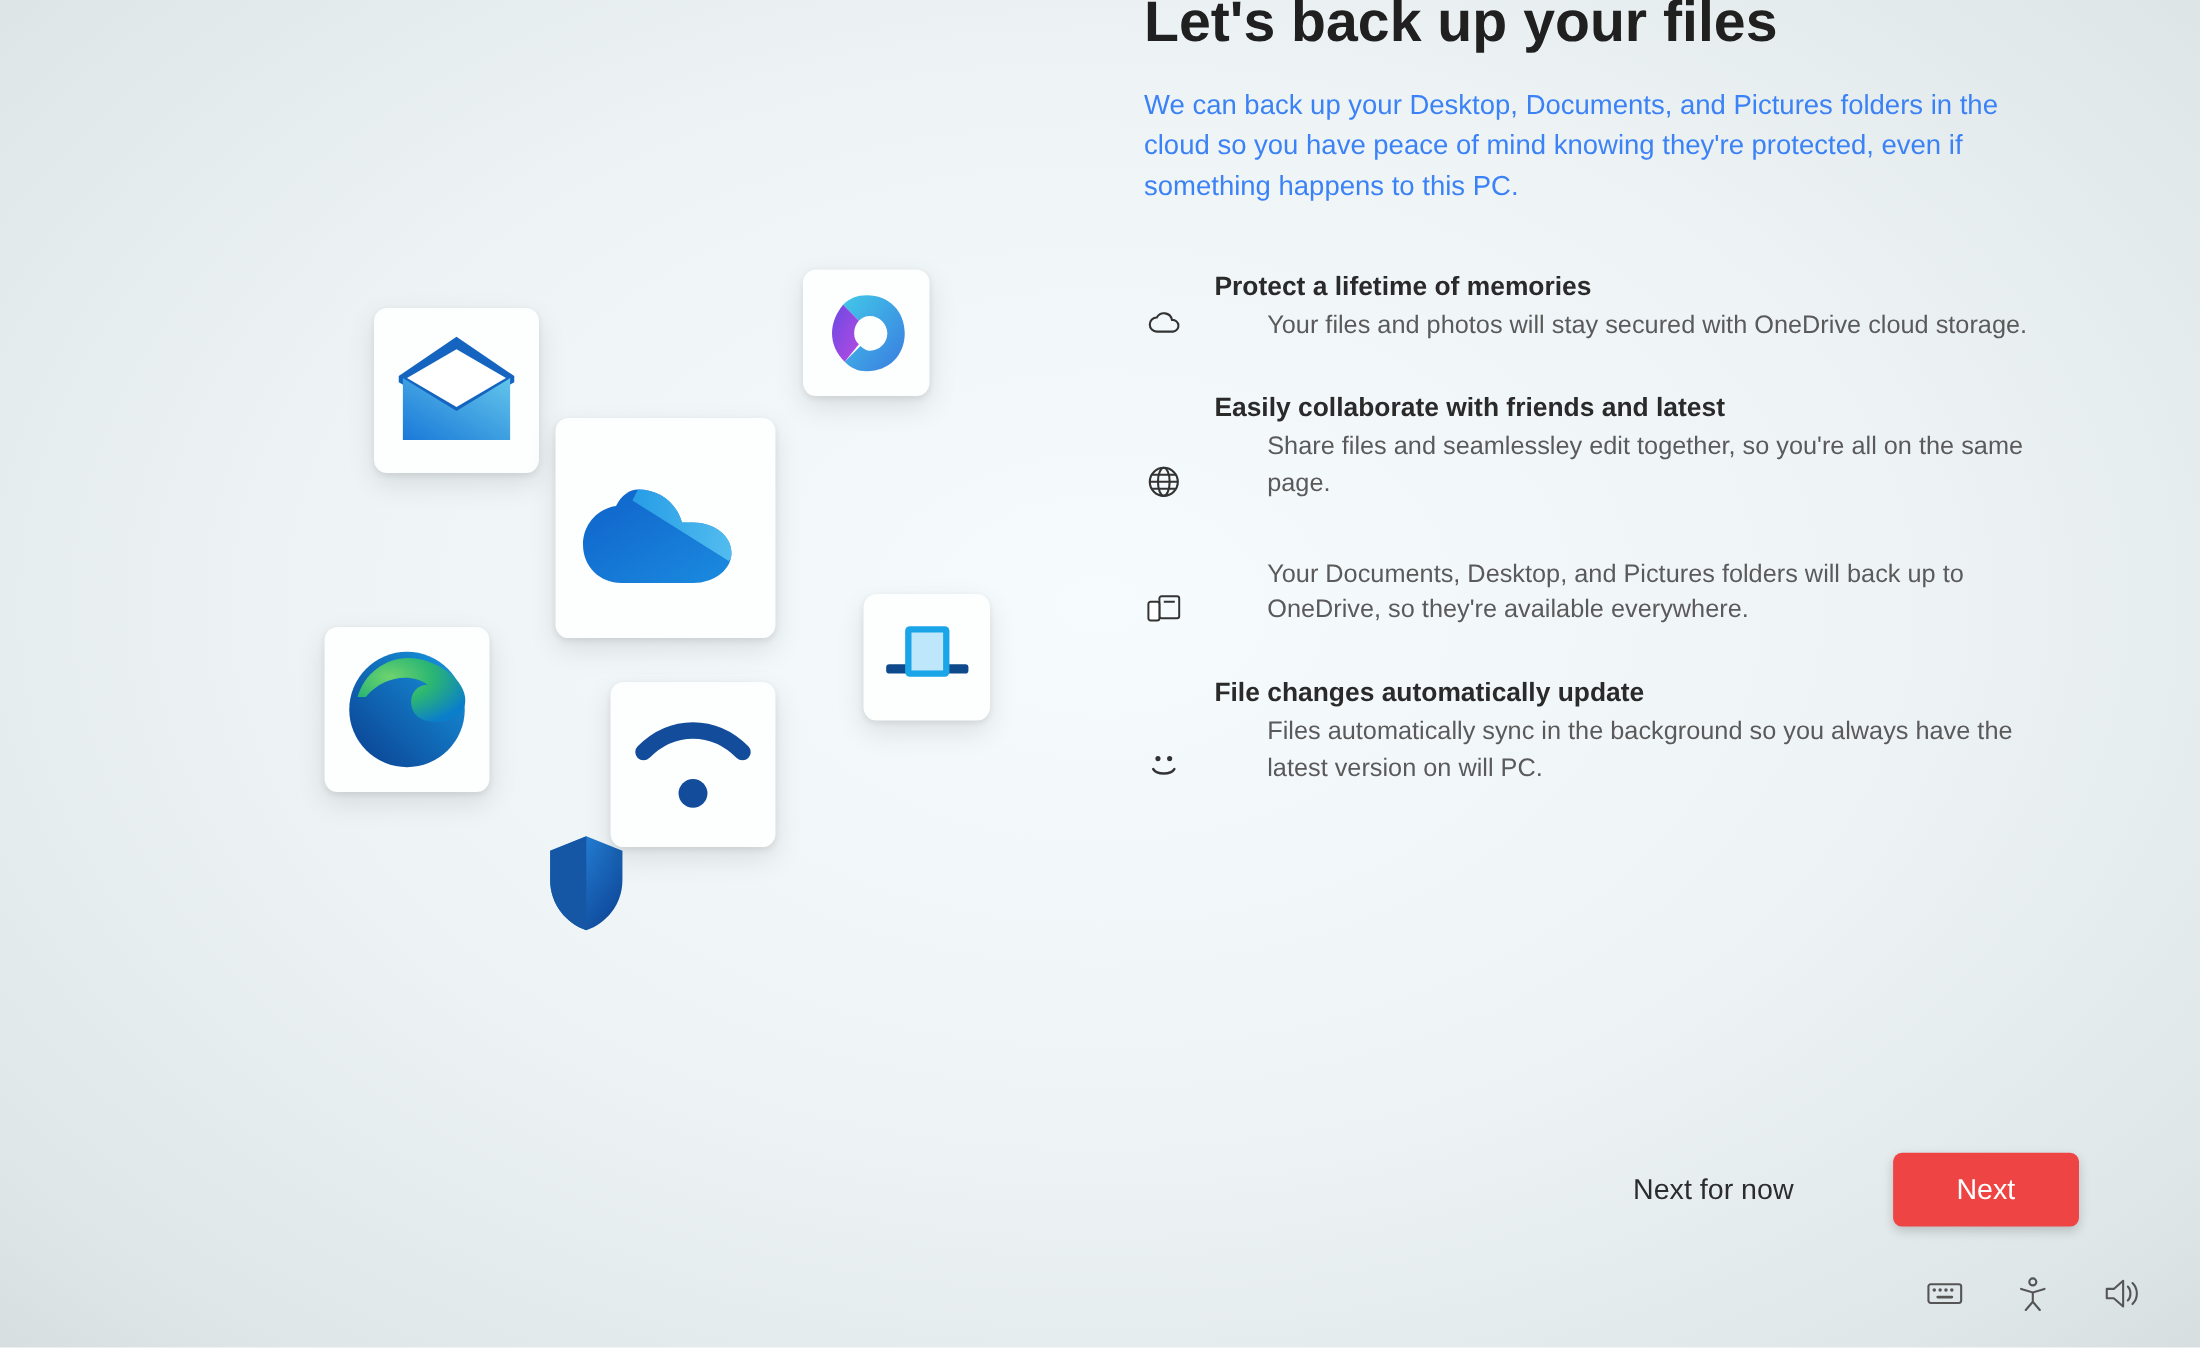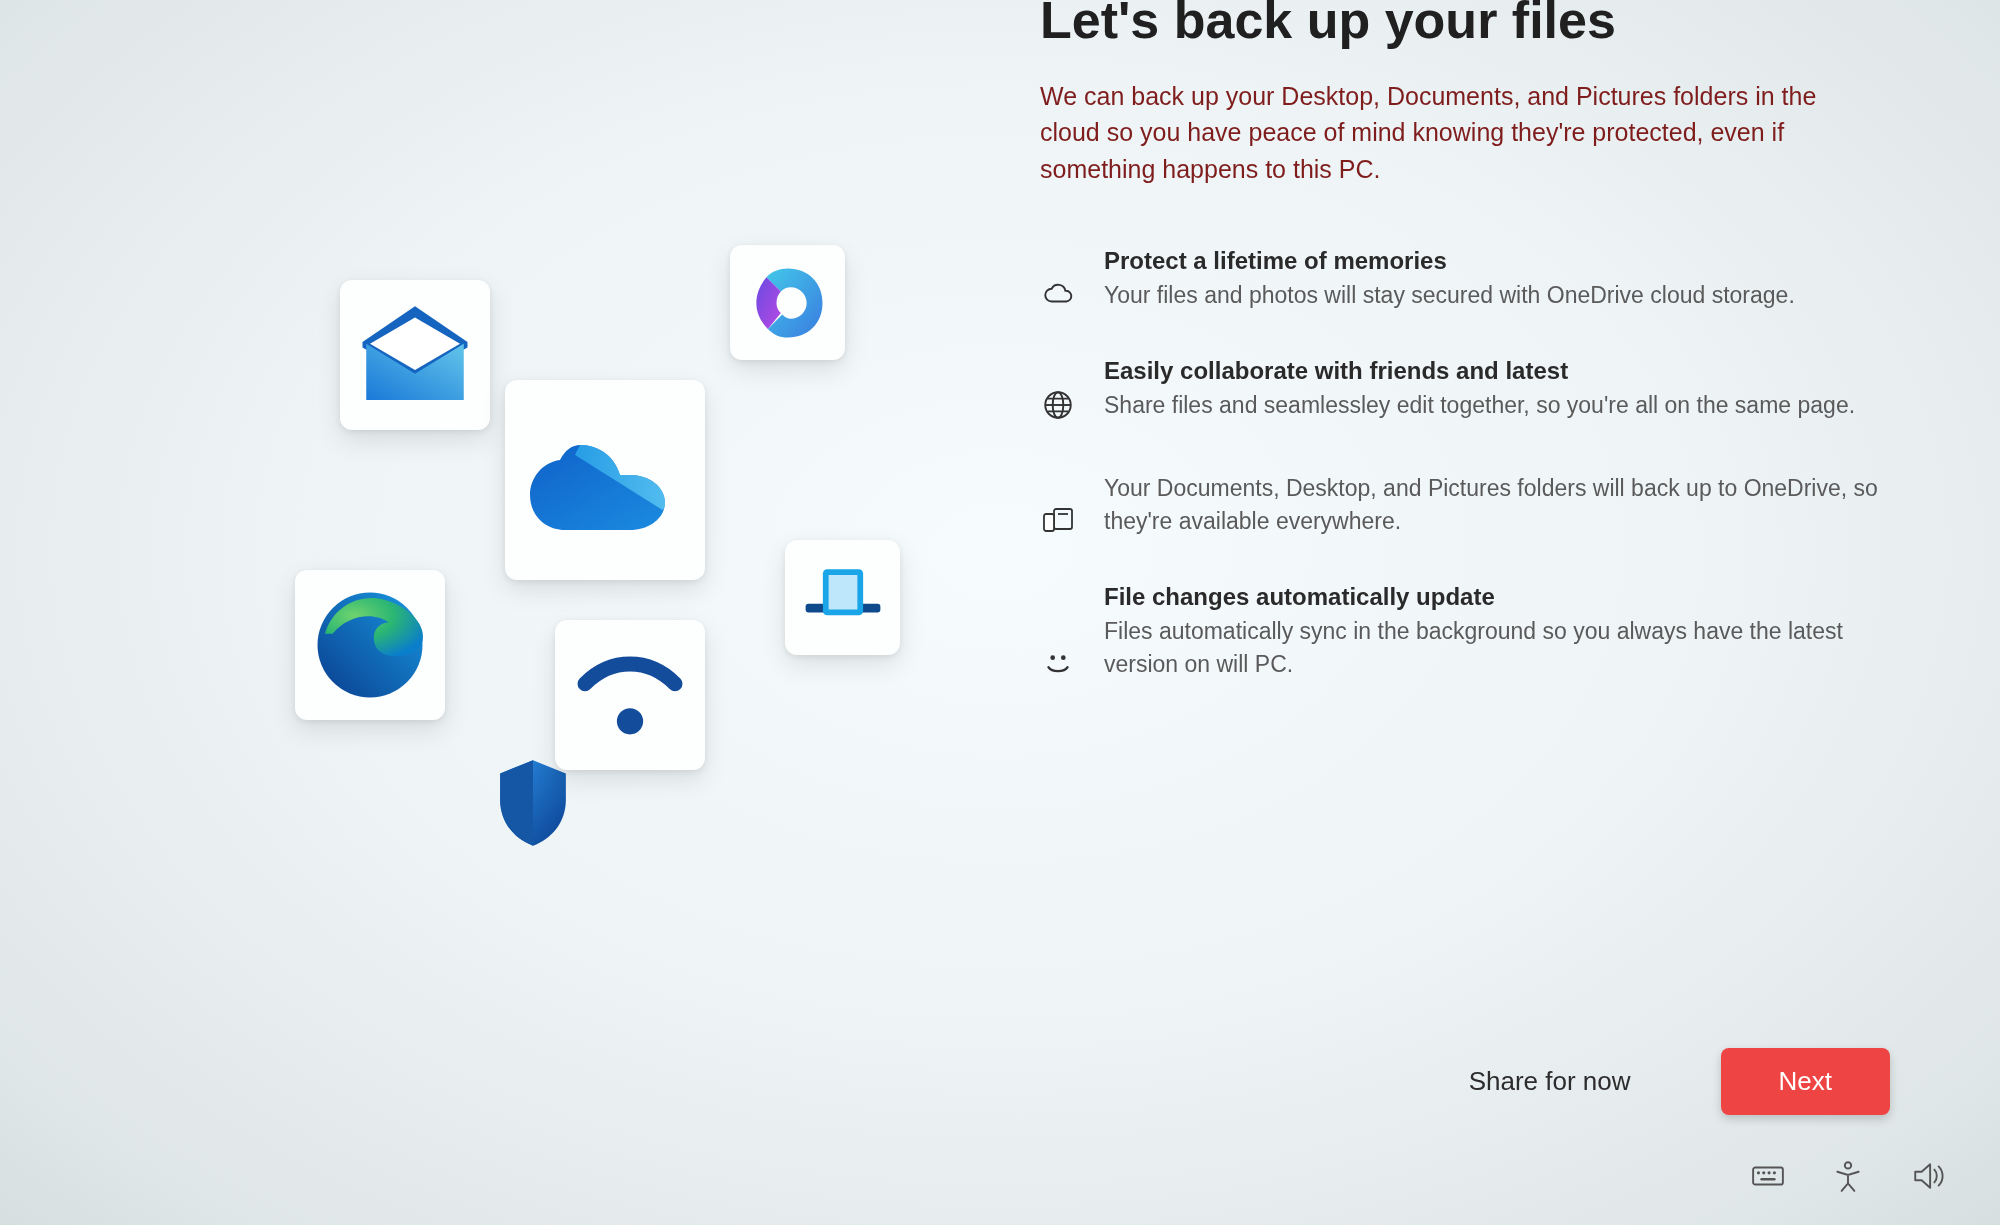--- a/index.html
+++ b/index.html
@@ -53,21 +53,21 @@
   }
   .title {
     font-size: 52px;
     font-weight: 600;
     color: #202020;
     margin-top: -10px;
   }
   .subtitle {
     font-size: 25px;
     line-height: 1.45;
-    color: #7f1d1d;
+    color: #3b82f6;
     margin-top: 28px;
     max-width: 830px;
   }
   .features {
     margin-top: 60px;
     display: flex;
     flex-direction: column;
     gap: 46px;
     max-width: 840px;
   }
@@ -86,20 +86,21 @@
   .feat-text .feat-heading {
     font-size: 24px;
     font-weight: 600;
     color: #2a2a2a;
   }
   .feat-text .feat-desc {
     font-size: 23px;
     color: #5a5a5a;
     line-height: 1.42;
     margin-top: 4px;
+    margin-left: 48px;
   }
   
   .actions {
     margin-top: auto;
     display: flex;
     justify-content: flex-end;
     align-items: center;
     gap: 90px;
     padding-bottom: 110px;
     padding-right: 10px;
@@ -280,21 +281,21 @@
             </svg>
         </div>
         <div class="feat-text">
           <div class="feat-heading">File changes automatically update</div>
           <div class="feat-desc">Files automatically sync in the background so you always have the latest version on will PC.</div>
         </div>
       </div>
     </div>
 
     <div class="actions">
-      <button class="link-btn">Share for now</button>
+      <button class="link-btn">Next for now</button>
       <button class="primary-btn">Next</button>
     </div>
   </div>
 </div>
 
 <div class="tray">
   <div class="tray-item">
     <svg viewBox="0 0 32 22">
         <rect x="2" y="3" width="28" height="16" rx="2" fill="none" stroke="#555" stroke-width="1.8"></rect>
         <line x1="7" y1="8" x2="7" y2="8" stroke="#555" stroke-width="3" stroke-linecap="round"></line>

